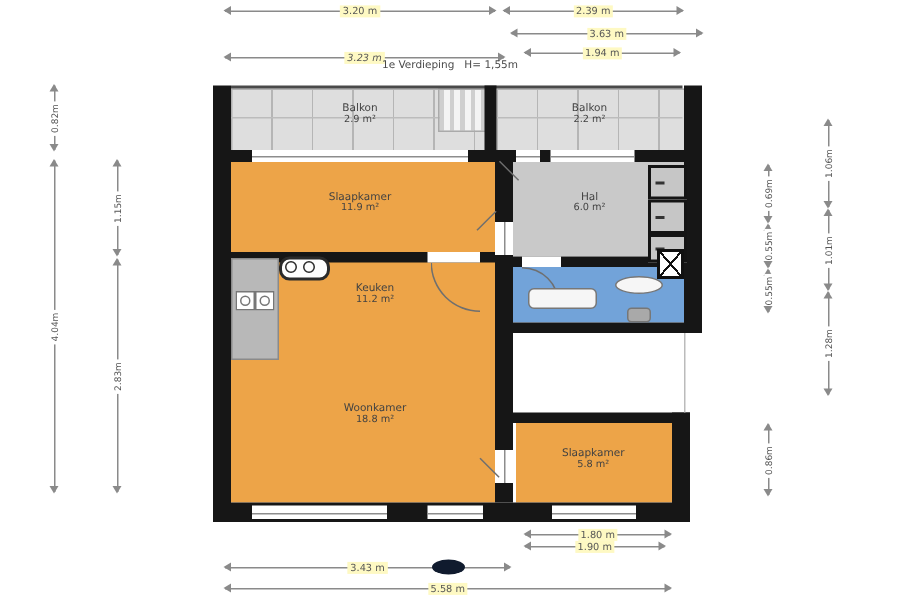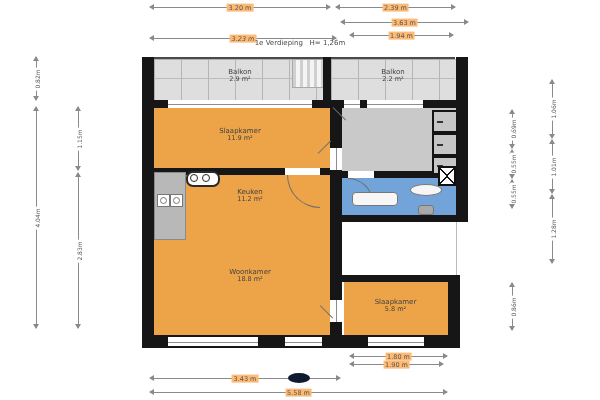--- a/index.html
+++ b/index.html
@@ -21,21 +21,21 @@
   .win::after{content:'';position:absolute;left:0;right:0;top:50%;height:1px;background:#8d8d8d;}
   .winv{position:absolute;background:#fff;}
   .winv::after{content:'';position:absolute;top:0;bottom:0;left:50%;width:1px;background:#8d8d8d;}
   
   .rlabel{position:absolute;text-align:center;color:#424242;font-size:7px;line-height:1.2;}
   .rlabel .area{font-size:6.5px;}
   
   .dim{position:absolute;height:0;border-top:1px solid #8a8a8a;}
   .dim::before{content:'';position:absolute;left:-1px;top:-4px;border:3px solid transparent;border-right:5px solid #8a8a8a;border-left:none;}
   .dim::after{content:'';position:absolute;right:-1px;top:-4px;border:3px solid transparent;border-left:5px solid #8a8a8a;border-right:none;}
-  .dim .dlabel{position:absolute;left:50%;top:0;transform:translate(-50%,-55%);background:#fdba74;
+  .dim .dlabel{position:absolute;left:50%;top:0;transform:translate(-50%,-55%);background:#fef9c3;
      padding:0 2px;font-size:6.5px;color:#555;white-space:nowrap;}
   .dimv{position:absolute;width:0;border-left:1px solid #8a8a8a;}
   .dimv::before{content:'';position:absolute;top:-1px;left:-4px;border:3px solid transparent;border-bottom:5px solid #8a8a8a;border-top:none;}
   .dimv::after{content:'';position:absolute;bottom:-1px;left:-4px;border:3px solid transparent;border-top:5px solid #8a8a8a;border-bottom:none;}
   .dimv .dlabel{position:absolute;top:50%;left:0;transform:translate(-50%,-50%) rotate(-90deg);background:#fff;
      padding:0 2px;font-size:6px;color:#555;white-space:nowrap;}
   .title{position:absolute;text-align:center;font-size:7px;color:#4a4a4a;white-space:pre;}
   
   .counter{position:absolute;background:#b8b8b8;border:1px solid #8a8a8a;}
   .sinkbox{position:absolute;width:11px;height:11px;background:#fff;border:1px solid #777;}
@@ -68,21 +68,21 @@
     </div>
   <div class="dim" style="left:150px;top:38px;width:186px;font-style:italic;">
       <span class="dlabel">3.23 m</span>
     </div>
   <div class="dim" style="left:341px;top:22px;width:127px;">
       <span class="dlabel">3.63 m</span>
     </div>
   <div class="dim" style="left:350px;top:35px;width:103px;">
       <span class="dlabel">1.94 m</span>
     </div>
-  <div class="title" style="left:225px;top:39px;width:150px;">1e Verdieping   H= 1,26m</div>
+  <div class="title" style="left:225px;top:39px;width:150px;">1e Verdieping   H= 1,55m</div>
 
   <div class="dimv" style="left:36px;top:57px;height:43px;">
       <span class="dlabel">0.82m</span>
     </div>
   <div class="dimv" style="left:36px;top:107px;height:221px;">
       <span class="dlabel">4.04m</span>
     </div>
   <div class="dimv" style="left:78px;top:107px;height:63px;">
       <span class="dlabel">1.15m</span>
     </div>
@@ -176,20 +176,24 @@
     <div class="area">2.9 m²</div>
   </div>
   <div class="rlabel" style="left:343px;top:68px;width:100px;">
     <div>Balkon</div>
     <div class="area">2.2 m²</div>
   </div>
   <div class="rlabel" style="left:190px;top:127px;width:100px;">
     <div>Slaapkamer</div>
     <div class="area">11.9 m²</div>
   </div>
+  <div class="rlabel" style="left:343px;top:127px;width:100px;">
+    <div>Hal</div>
+    <div class="area">6.0 m²</div>
+  </div>
   <div class="rlabel" style="left:205px;top:188px;width:90px;">
     <div>Keuken</div>
     <div class="area">11.2 m²</div>
   </div>
   <div class="rlabel" style="left:195px;top:268px;width:110px;">
     <div>Woonkamer</div>
     <div class="area">18.8 m²</div>
   </div>
   <div class="rlabel" style="left:348px;top:298px;width:95px;">
     <div>Slaapkamer</div>

